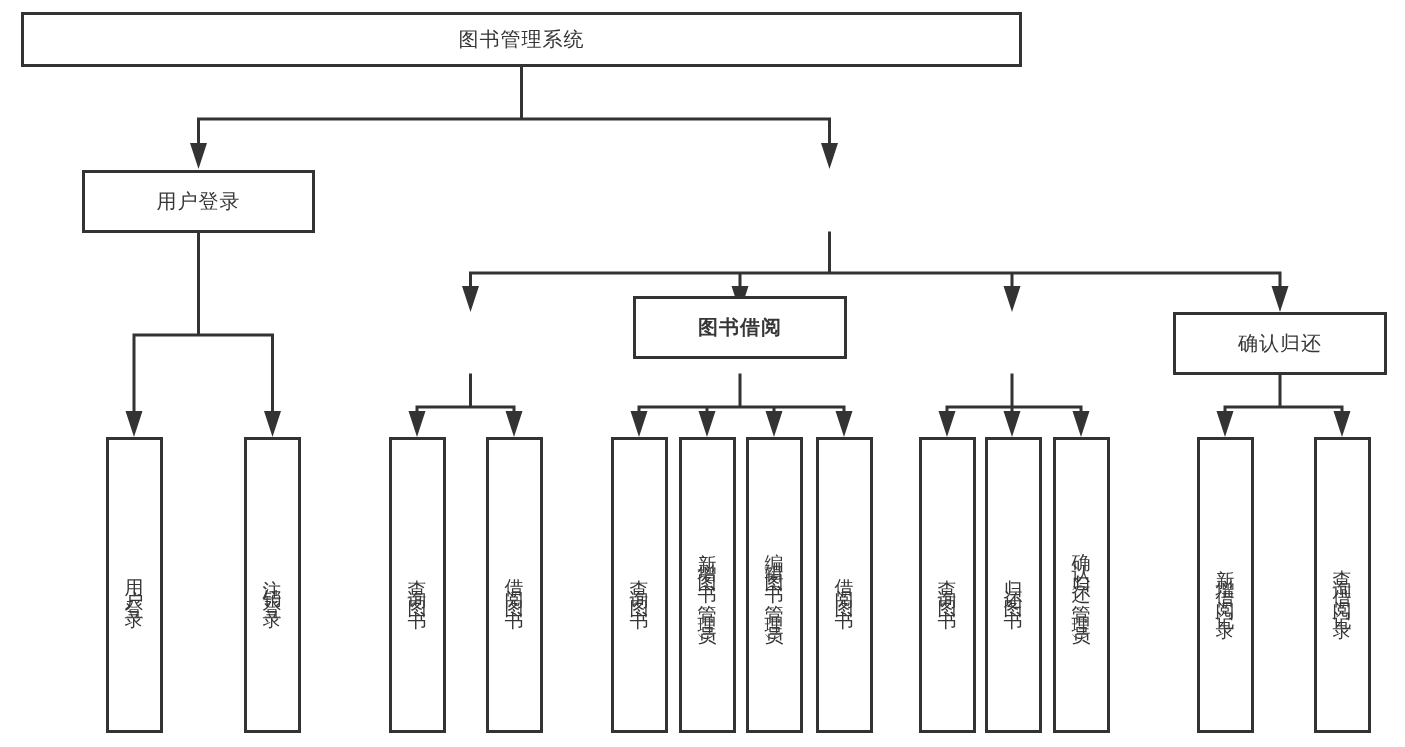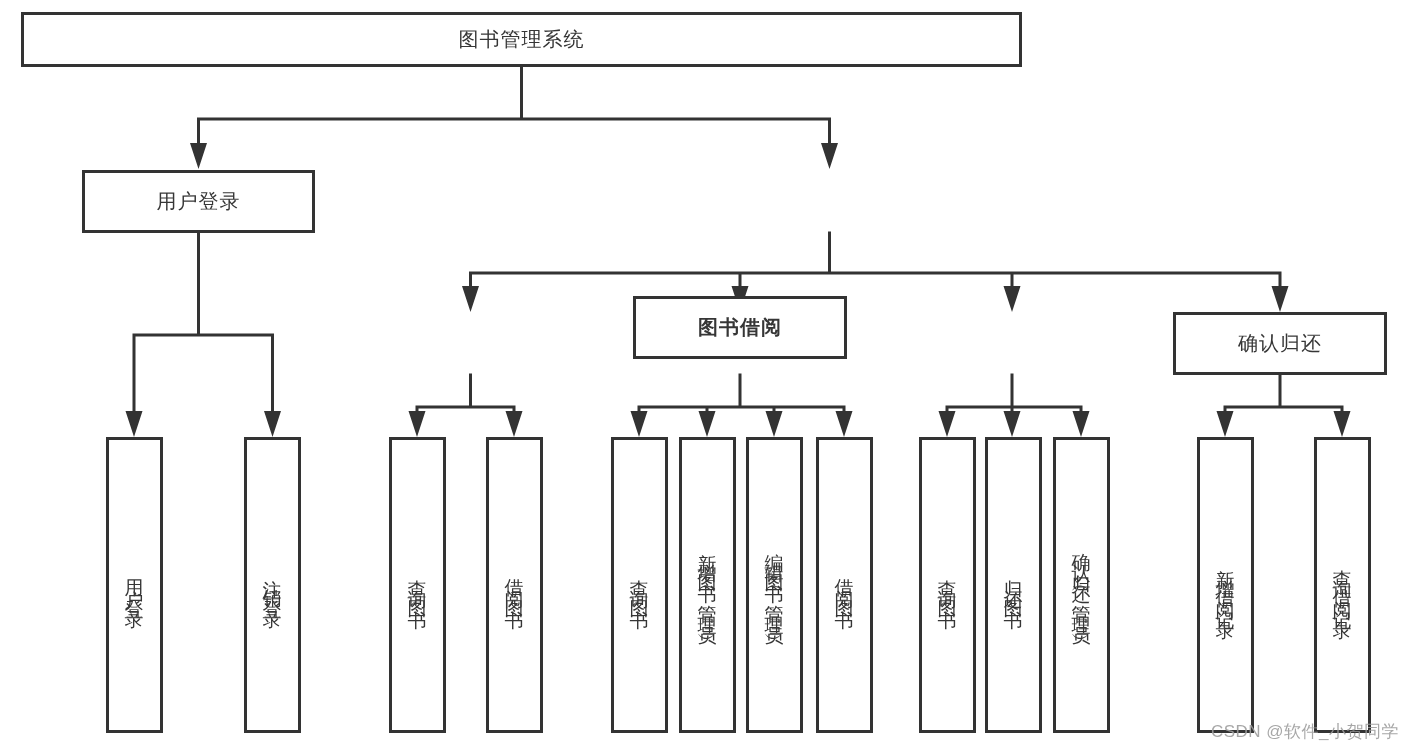--- a/index.html
+++ b/index.html
@@ -172,15 +172,14 @@
     <span class="vtext">确认归还（管理员）</span>
   </div>
 
   <div class="leaf" style="left:1197px;">
     <span class="vtext">新增借阅记录</span>
   </div>
   <div class="leaf" style="left:1314px;">
     <span class="vtext">查询借阅记录</span>
   </div>
 
-  <div class="watermark">CSDN @软件_小贺同学</div>
 
 </div>
 
 </body></html>

